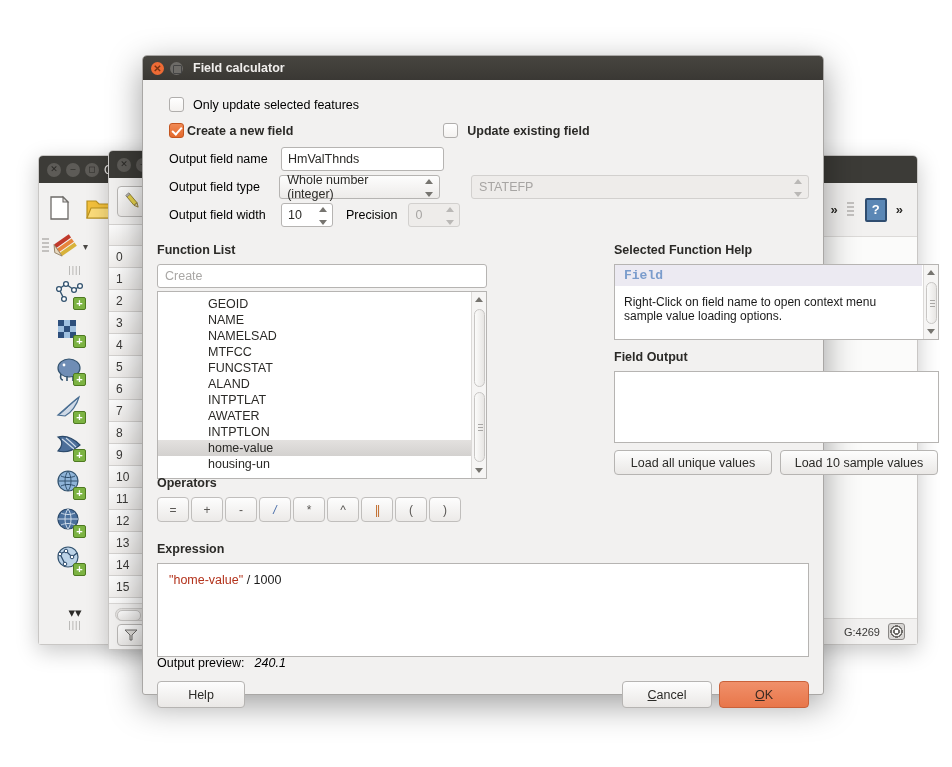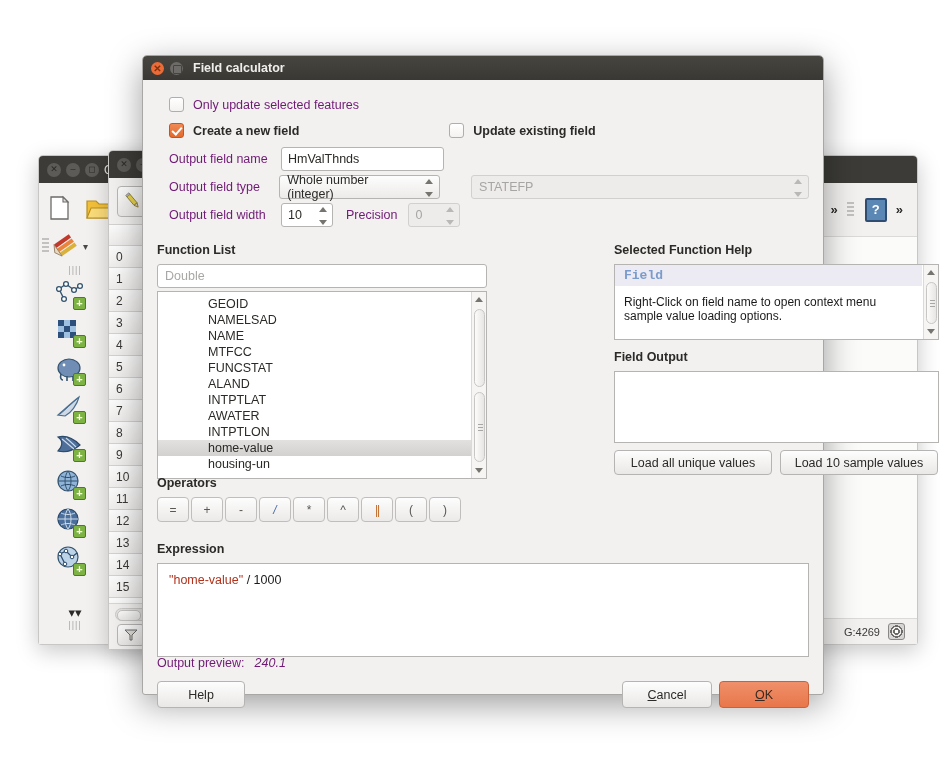--- a/index.html
+++ b/index.html
@@ -113,21 +113,21 @@
 
   
   .cb { width: 15px; height: 15px; border: 1px solid #b0aeac; border-radius: 3px;
         background: linear-gradient(#fff,#f4f2f0); display: inline-block; vertical-align: middle; }
   .cb.checked { background: linear-gradient(#f08a55,#e4692c); border-color: #c4551f;
                 position: relative; }
   .cb.checked::after { content: ""; position: absolute; left: 4px; top: 1px;
                        width: 4px; height: 8px; border: solid #fff;
                        border-width: 0 2px 2px 0; transform: rotate(42deg); }
   .row { display: flex; align-items: center; }
-  .lbl { font-size: 12.5px; color: #701a75; }
+  .lbl { font-size: 12.5px; color: #000000; }
   .lbl-b { font-size: 12.5px; color: #2b2a27; font-weight: bold; }
   .txt-input {
     border: 1px solid #b6b4b2; border-radius: 3px; background: #fff;
     height: 24px; font-size: 12.5px; color: #2b2a27; padding: 0 6px;
     display: flex; align-items: center; font-family: "Liberation Sans", sans-serif;
   }
   .combo {
     border: 1px solid #b6b4b2; border-radius: 3px;
     background: linear-gradient(#fdfdfd,#edebe9);
     height: 24px; font-size: 12.5px; color: #2b2a27; padding: 0 22px 0 7px;
@@ -415,21 +415,21 @@
 
     <div class="dlg-body">
 
       <div class="row" style="margin:5px 0 0 12px">
         <span class="cb"></span>
         <span class="lbl" style="margin-left:9px">Only update selected features</span>
       </div>
 
       <div class="row" style="margin:11px 0 0 12px">
         <span class="cb checked"></span>
-        <span class="lbl-b" style="margin-left:9px">Create a new field</span>
+        <span class="lbl-b" style="margin-left:3px">Create a new field</span>
         <span class="cb" style="margin-left:150px"></span>
         <span class="lbl-b" style="margin-left:9px">Update existing field</span>
       </div>
 
       <div class="row" style="margin:9px 0 0 12px">
         <span class="lbl" style="width:112px">Output field name</span>
         <span class="txt-input" style="width:163px">HmValThnds</span>
       </div>
 
       <div class="row" style="margin:4px 0 0 12px">
@@ -465,27 +465,27 @@
           <span class="spin-arrows">
               <span class="ar-up"></span>
               <span class="ar-dn"></span>
             </span>
         </span>
       </div>
 
       <div style="position:absolute;left:14px;top:163px;width:330px">
         <div class="grp-label">Function List</div>
         <div class="search-box" style="margin-top:7px">
-          <span>Double</span>
+          <span>Create</span>
         </div>
         <div class="listbox" style="margin-top:3px;height:188px">
           <div style="padding-top:4px">
               <span class="li" style="display: block;">GEOID</span>
+              <span class="li" style="display: block;">NAME</span>
               <span class="li" style="display: block;">NAMELSAD</span>
-              <span class="li" style="display: block;">NAME</span>
               <span class="li" style="display: block;">MTFCC</span>
               <span class="li" style="display: block;">FUNCSTAT</span>
               <span class="li" style="display: block;">ALAND</span>
               <span class="li" style="display: block;">INTPTLAT</span>
               <span class="li" style="display: block;">AWATER</span>
               <span class="li" style="display: block;">INTPTLON</span>
               <span class="li sel" style="display: block;">home-value</span>
               <span class="li" style="display: block;">housing-un</span>
             </div>
           <div class="vscroll">

